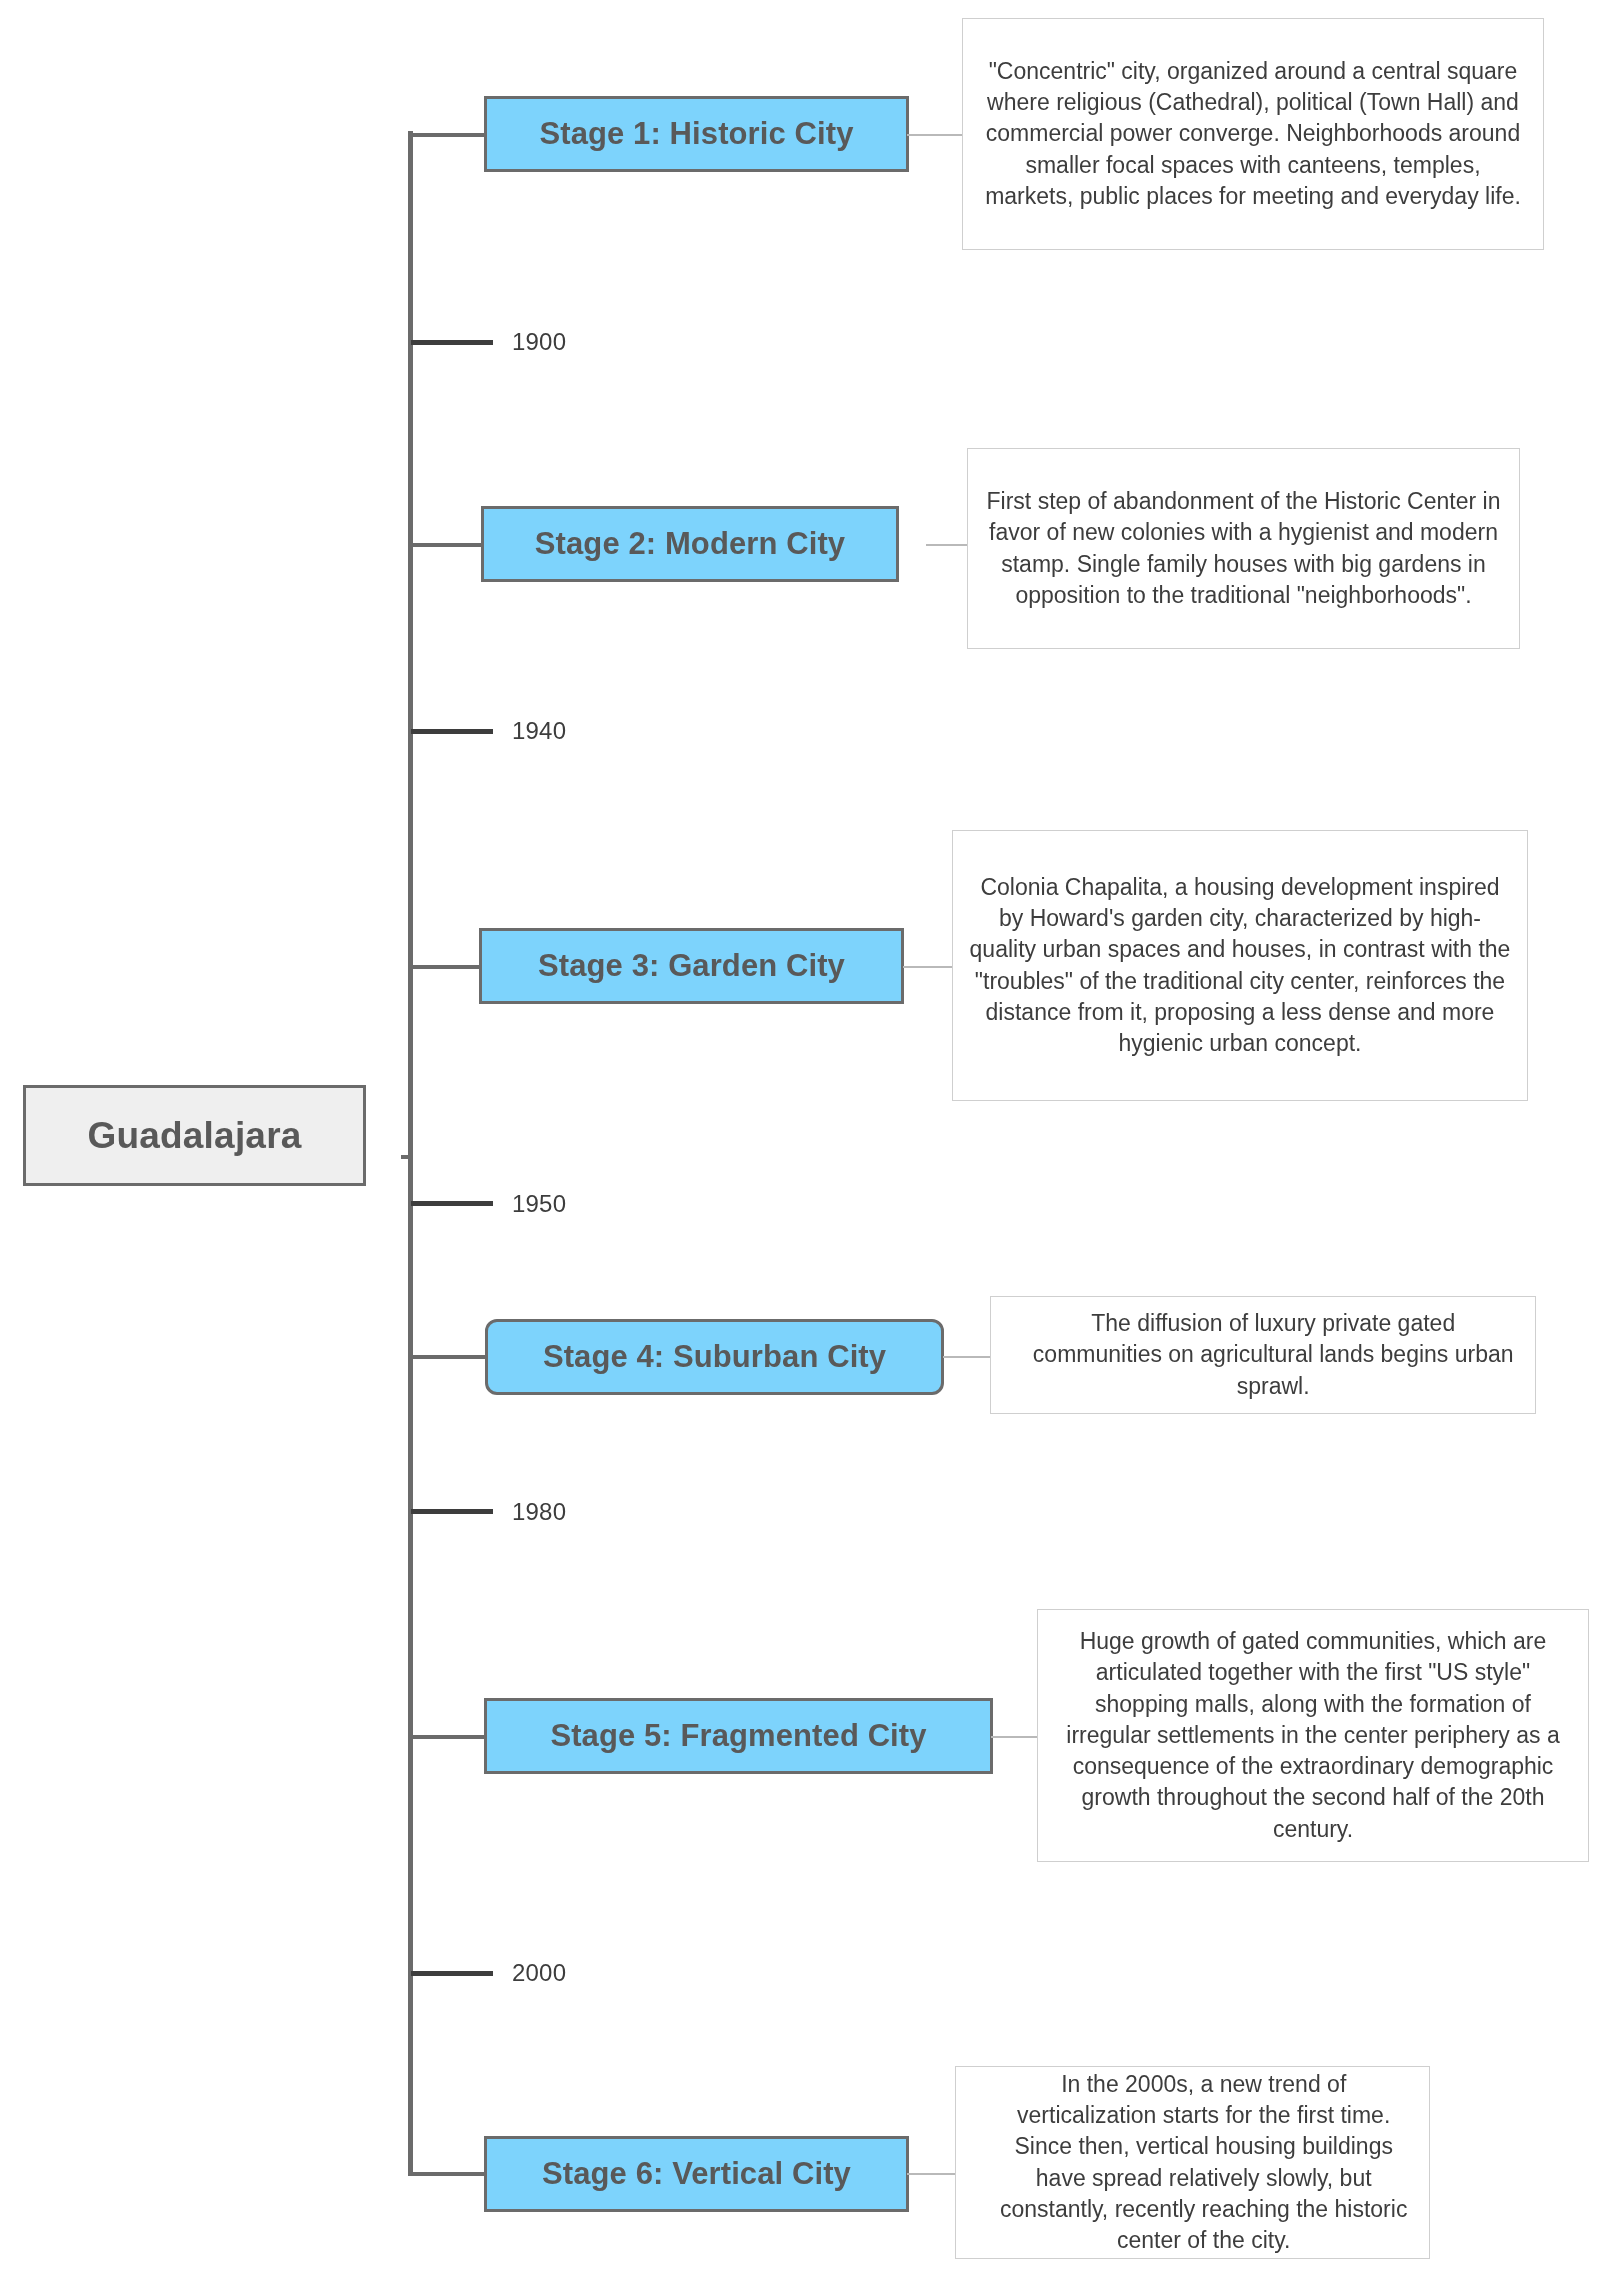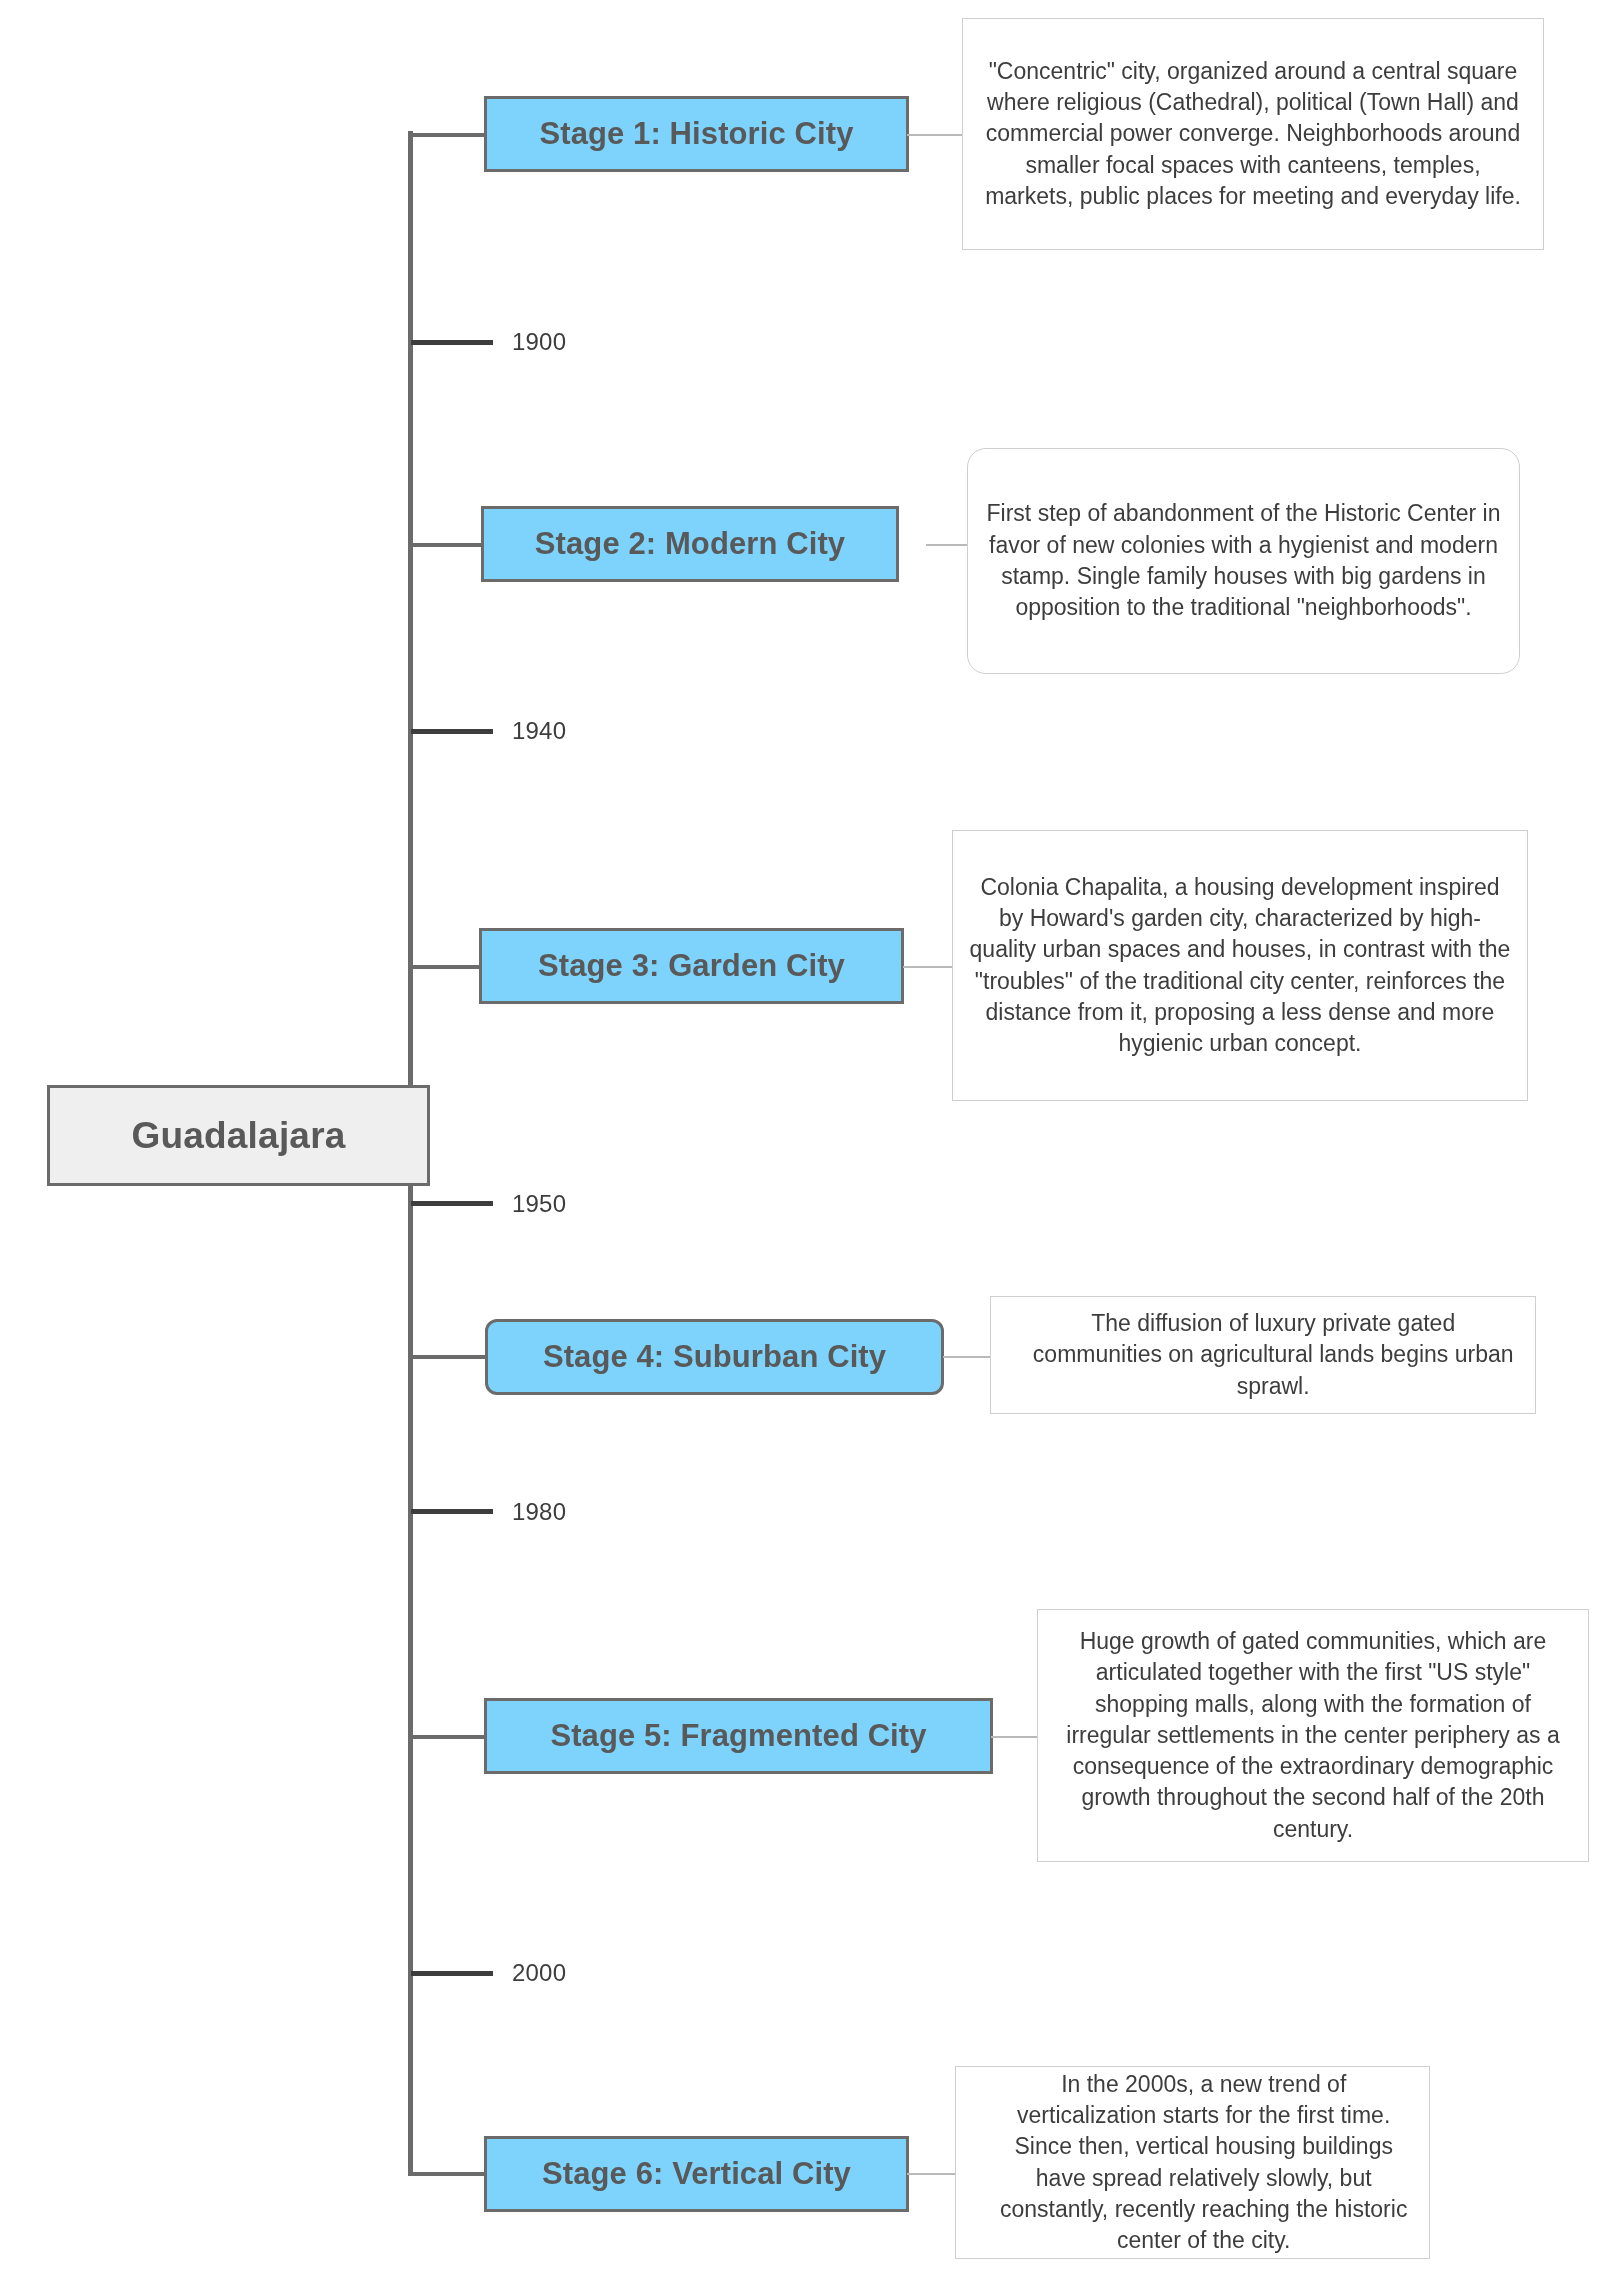--- a/index.html
+++ b/index.html
@@ -28,29 +28,28 @@
     width: 4.7px;
     height: 2045px;
     background: #6b6b6b;
   }
 
   
   .root-box {
     position: absolute;
     left: 23px;
     top: 1085px;
-    width: 383px;
+    width: 343px;
     height: 101px;
     background: #efefef;
     border: 3.9px solid #6b6b6b;
     box-sizing: border-box;
     display: flex;
     align-items: center;
     justify-content: center;
-    margin-left: 24px;
   }
   .root-label {
     font-size: 37px;
     font-weight: bold;
     color: #595959;
     letter-spacing: 0.2px;
     white-space: nowrap;
   }
   .root-stub {
     position: absolute;
@@ -152,21 +151,21 @@
   </div>
 
   <div class="year-tick" style="top:340px;"></div>
   <span class="year-label" style="top:328px;">1900</span>
 
   <div class="stage-connector" style="left:411px; top:543px; width:72px;"></div>
   <div class="stage-box" style="left:481px; top:506px; width:418px;">
     <span class="stage-label">Stage 2: Modern City</span>
   </div>
   <div class="desc-connector" style="left:926px; top:544px; width:44px;"></div>
-  <div class="desc-box" style="left:967px; top:448px; width:553px; height:226px;border-radius:19px;">
+  <div class="desc-box" style="left:967px; top:448px; width:553px; height:201px;">
     <span class="desc-text">First step of abandonment of the Historic Center in favor of new colonies with a hygienist and modern stamp. Single family houses with big gardens in opposition to the traditional "neighborhoods".</span>
   </div>
 
   <div class="year-tick" style="top:729px;"></div>
   <span class="year-label" style="top:717px;">1940</span>
 
   <div class="stage-connector" style="left:411px; top:965px; width:70px;"></div>
   <div class="stage-box" style="left:479px; top:928px; width:425px;">
     <span class="stage-label">Stage 3: Garden City</span>
   </div>

